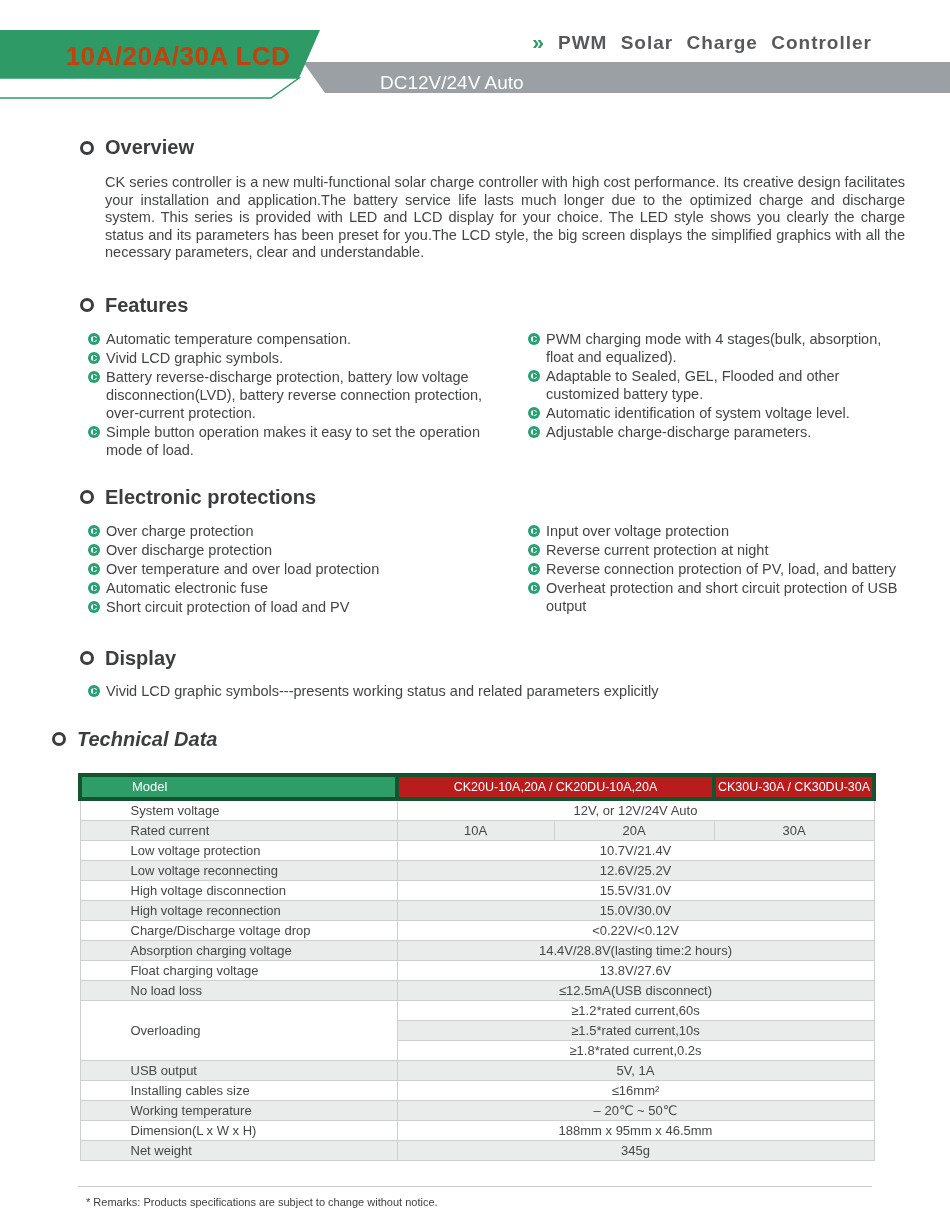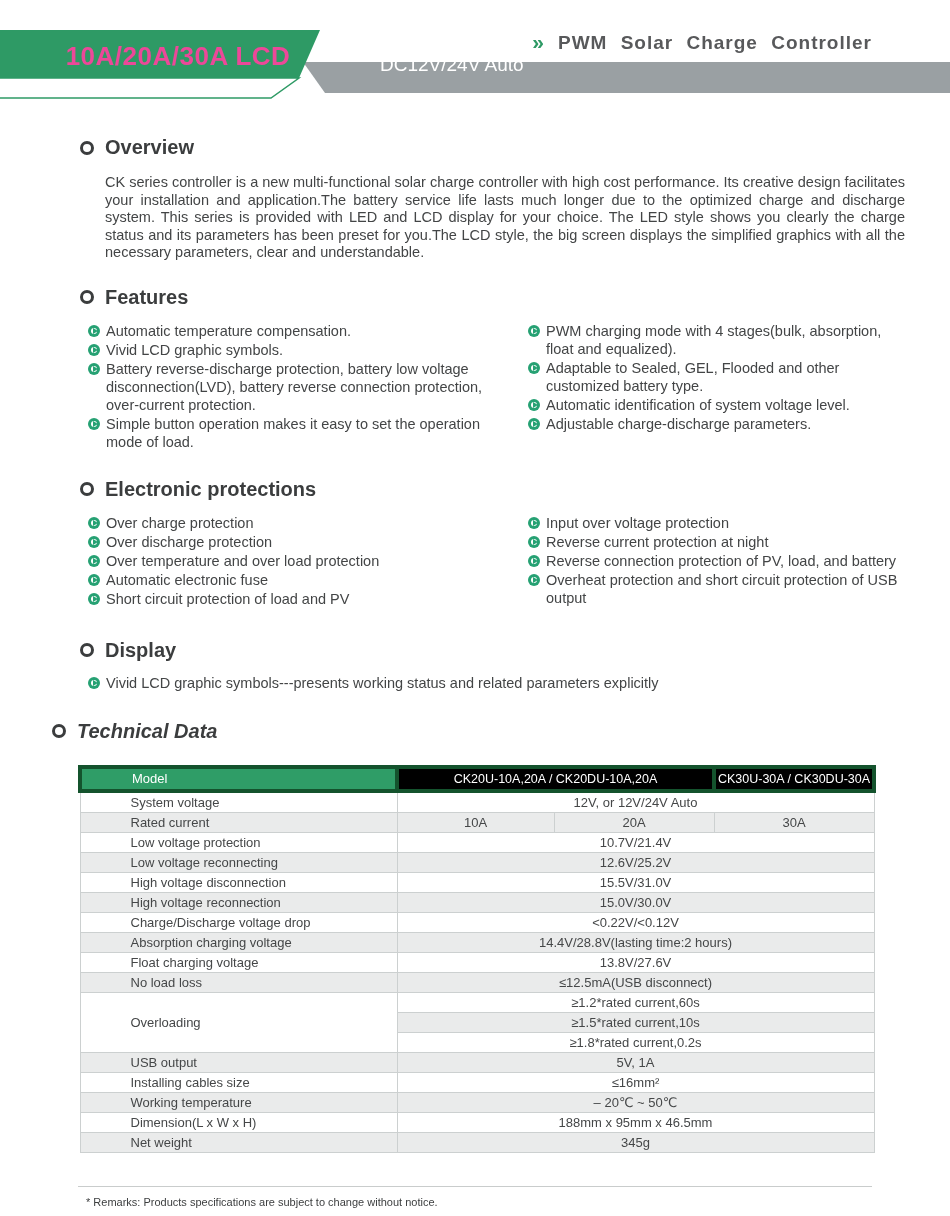--- a/index.html
+++ b/index.html
@@ -11,25 +11,25 @@
     position:relative;
     overflow:hidden;
   }
   .page { position:relative; width:950px; height:1216px; }
 
   
   .header { position:relative; height:118px; }
   .header svg { position:absolute; left:0; top:0; }
   .banner-title {
     position:absolute; left:38px; top:41px; width:280px;
-    text-align:center; color:#ec4899; font-weight:bold;
+    text-align:center; color:#c2410c; font-weight:bold;
     font-size:26px; letter-spacing:0.5px;
   }
   .subbar-text {
-    position:absolute; left:380px; top:54px;
+    position:absolute; left:380px; top:72px;
     color:#ffffff; font-size:19px;
   }
   .page-title {
     position:absolute; right:78px; top:30px;
     font-size:19px; font-weight:bold; color:#58595b;
     letter-spacing:1px; word-spacing:7px;
   }
   .page-title .chev { color:#2e9a65; margin-right:16px; font-size:21px; letter-spacing:-2px; }
 
   
@@ -41,21 +41,21 @@
   .ring {
     width:14px; height:14px; border:3px solid #3b3d3e; border-radius:50%;
     flex:0 0 auto;
   }
   .overview-head { margin-top:18px; }
   .overview-body {
     margin:15px 12px 0 25px; width:800px;
     font-size:14.5px; line-height:17.5px; text-align:justify; color:#434546;
   }
 
-  .features-head { margin-top:24px; }
+  .features-head { margin-top:32px; }
   .prot-head { margin-top:26px; }
   .display-head { margin-top:30px; }
   .tech-head { margin-top:28px; }
 
   .cols { display:flex; margin-top:13px;gap:32px; }
   .col-left { width:400px; margin-left:8px; }
   .col-right { flex:1; margin-left:8px; }
 
   .feat-item { display:flex; align-items:flex-start; margin-bottom:1px; }
   .feat-text { font-size:14.5px; line-height:18px; color:#434546; }
@@ -78,21 +78,21 @@
   .spec-table {
     margin:22px 0 0 78px;
     border-collapse:collapse; table-layout:fixed; width:794px;
     font-size:13px; color:#454748;
   }
   .spec-table th {
     height:24px; font-weight:normal; color:#ffffff; font-size:13px;
     border:4px solid #14532d;
   }
   .spec-table th.model-h { background:#2f9d67; text-align:left; padding-left:50px; }
-  .spec-table th.col-h { background:#000000; text-align:center; font-size:12.5px; }
+  .spec-table th.col-h { background:#b91c1c; text-align:center; font-size:12.5px; }
   .spec-table td {
     height:16px; border:1px solid #ccd0d0; background:#ffffff;
     padding:2px 4px;
   }
   .spec-table td.lbl { text-align:left; padding-left:50px; }
   .spec-table td.val { text-align:center; }
   .spec-table tbody tr.shade td { background:#eaebeb; }
   .spec-table tbody td.rowspan-lbl { background:#ffffff !important; }
 
   

